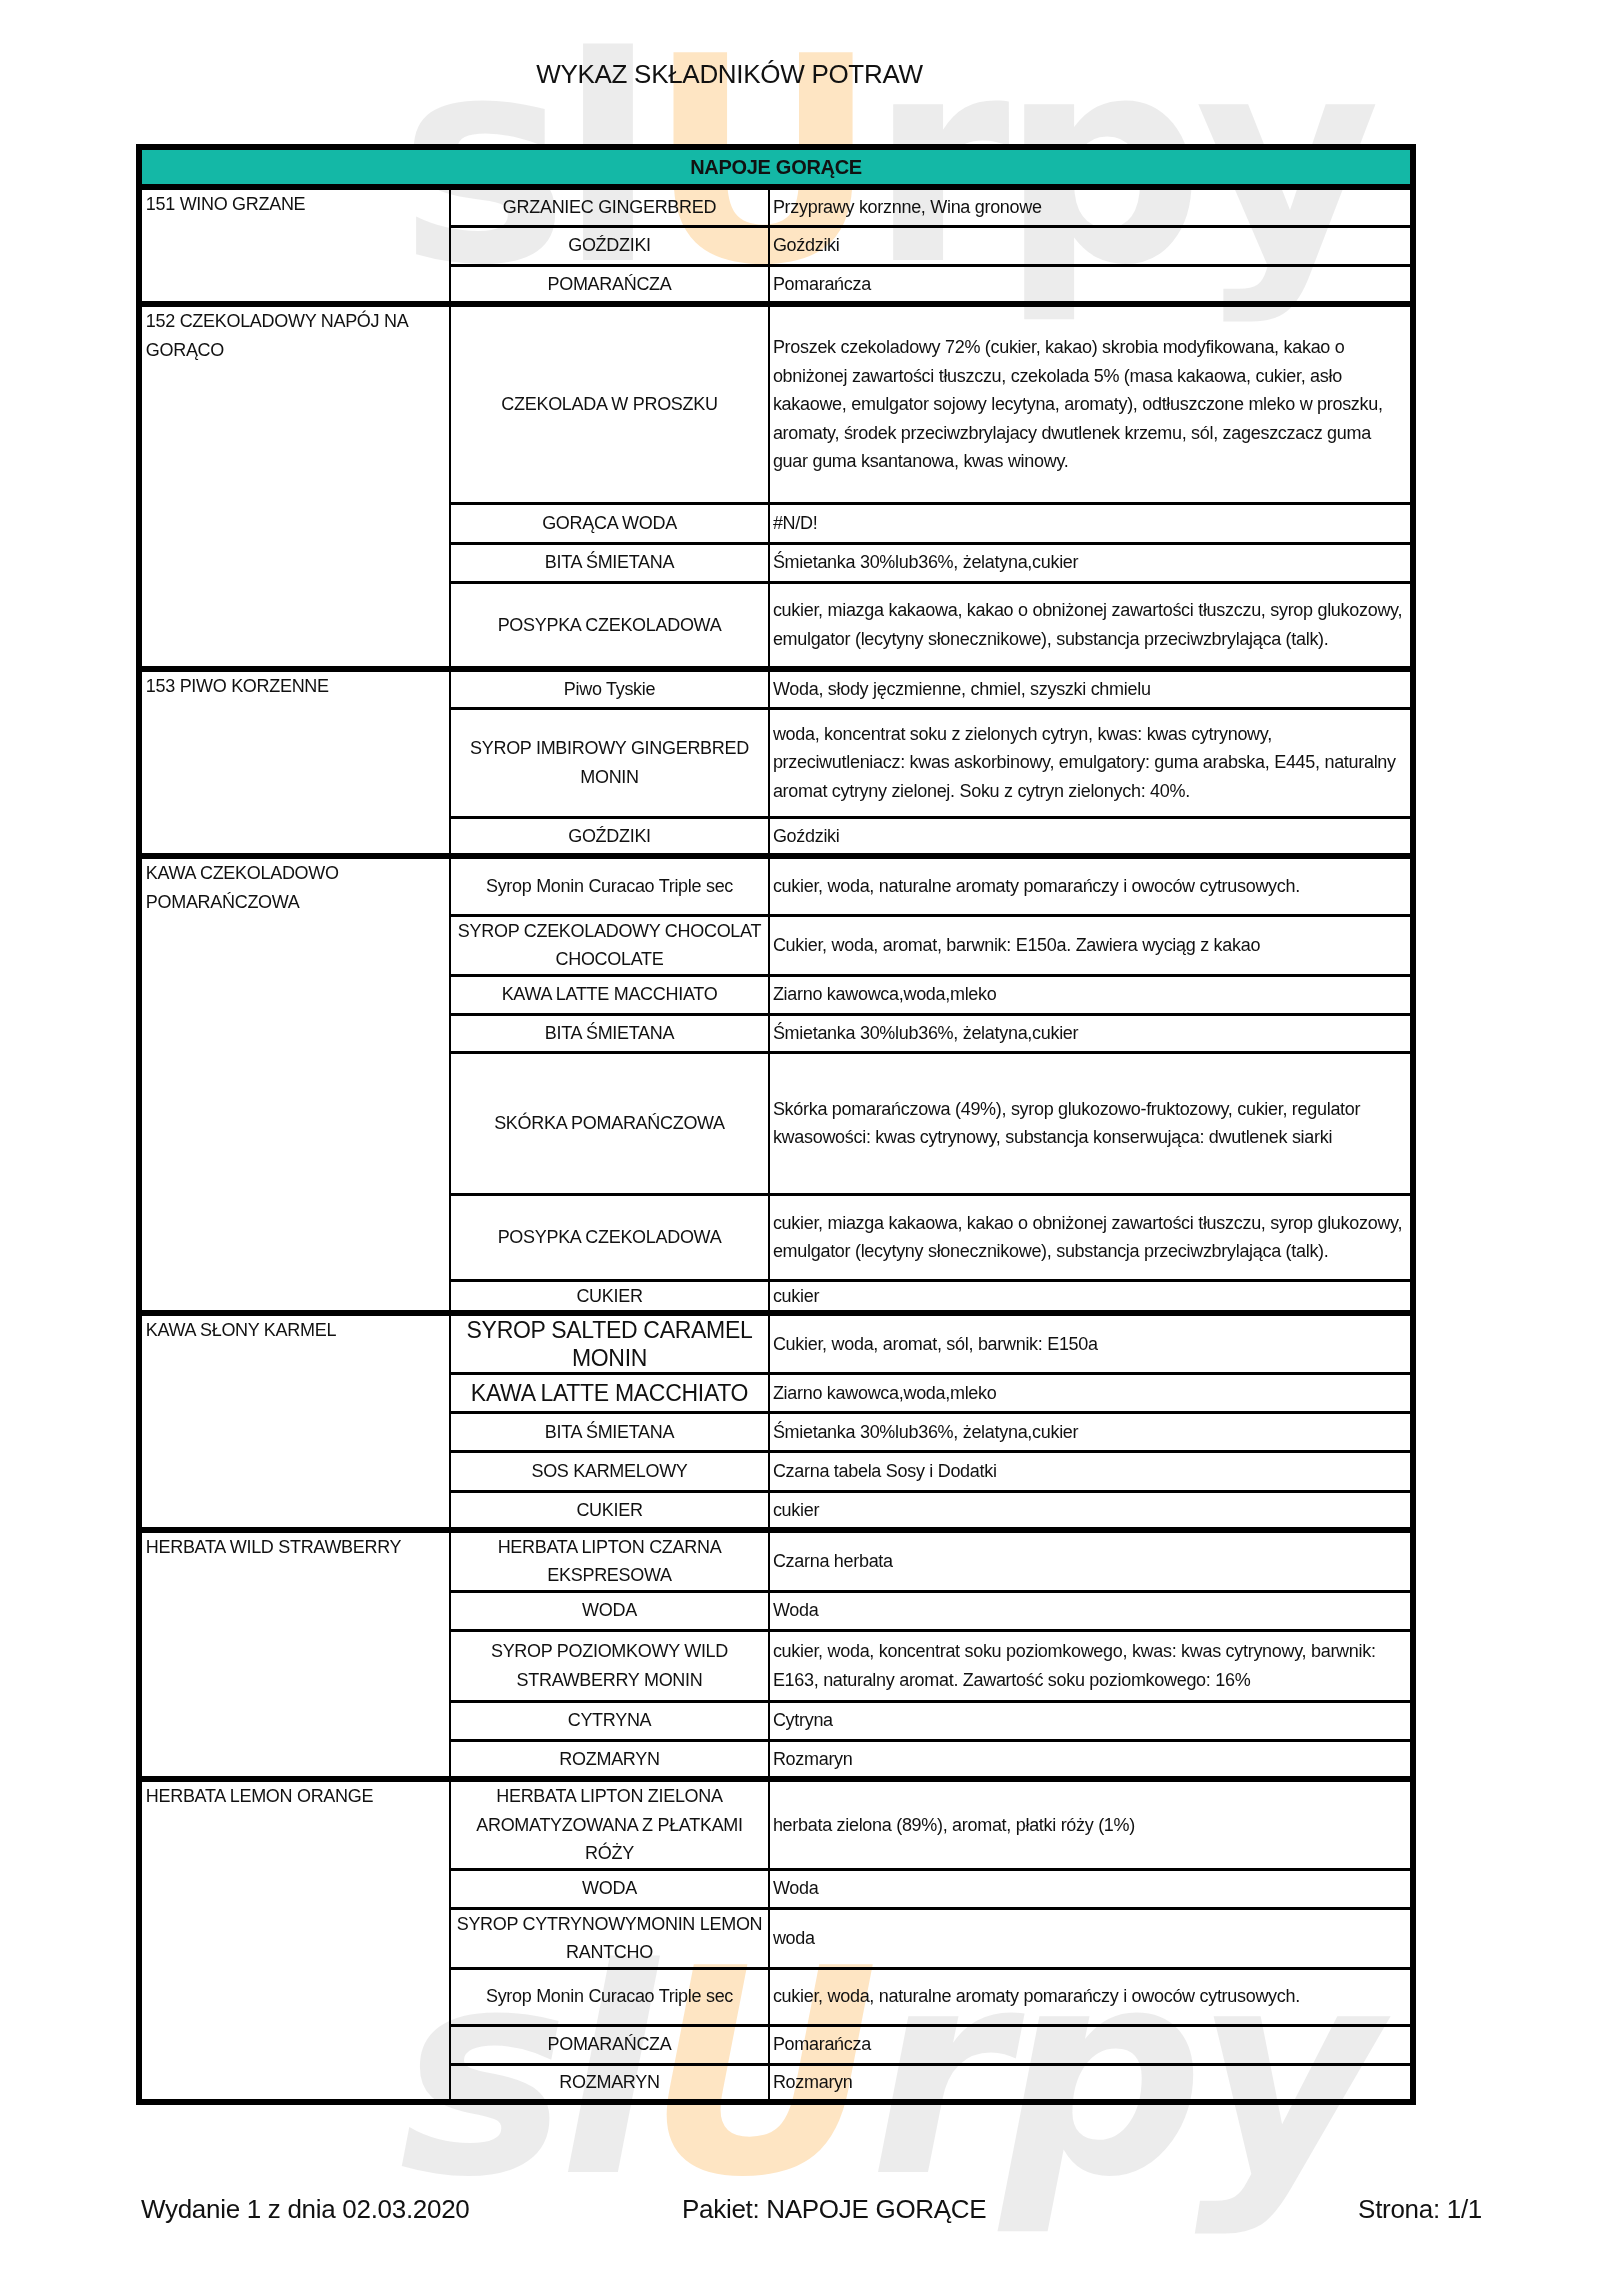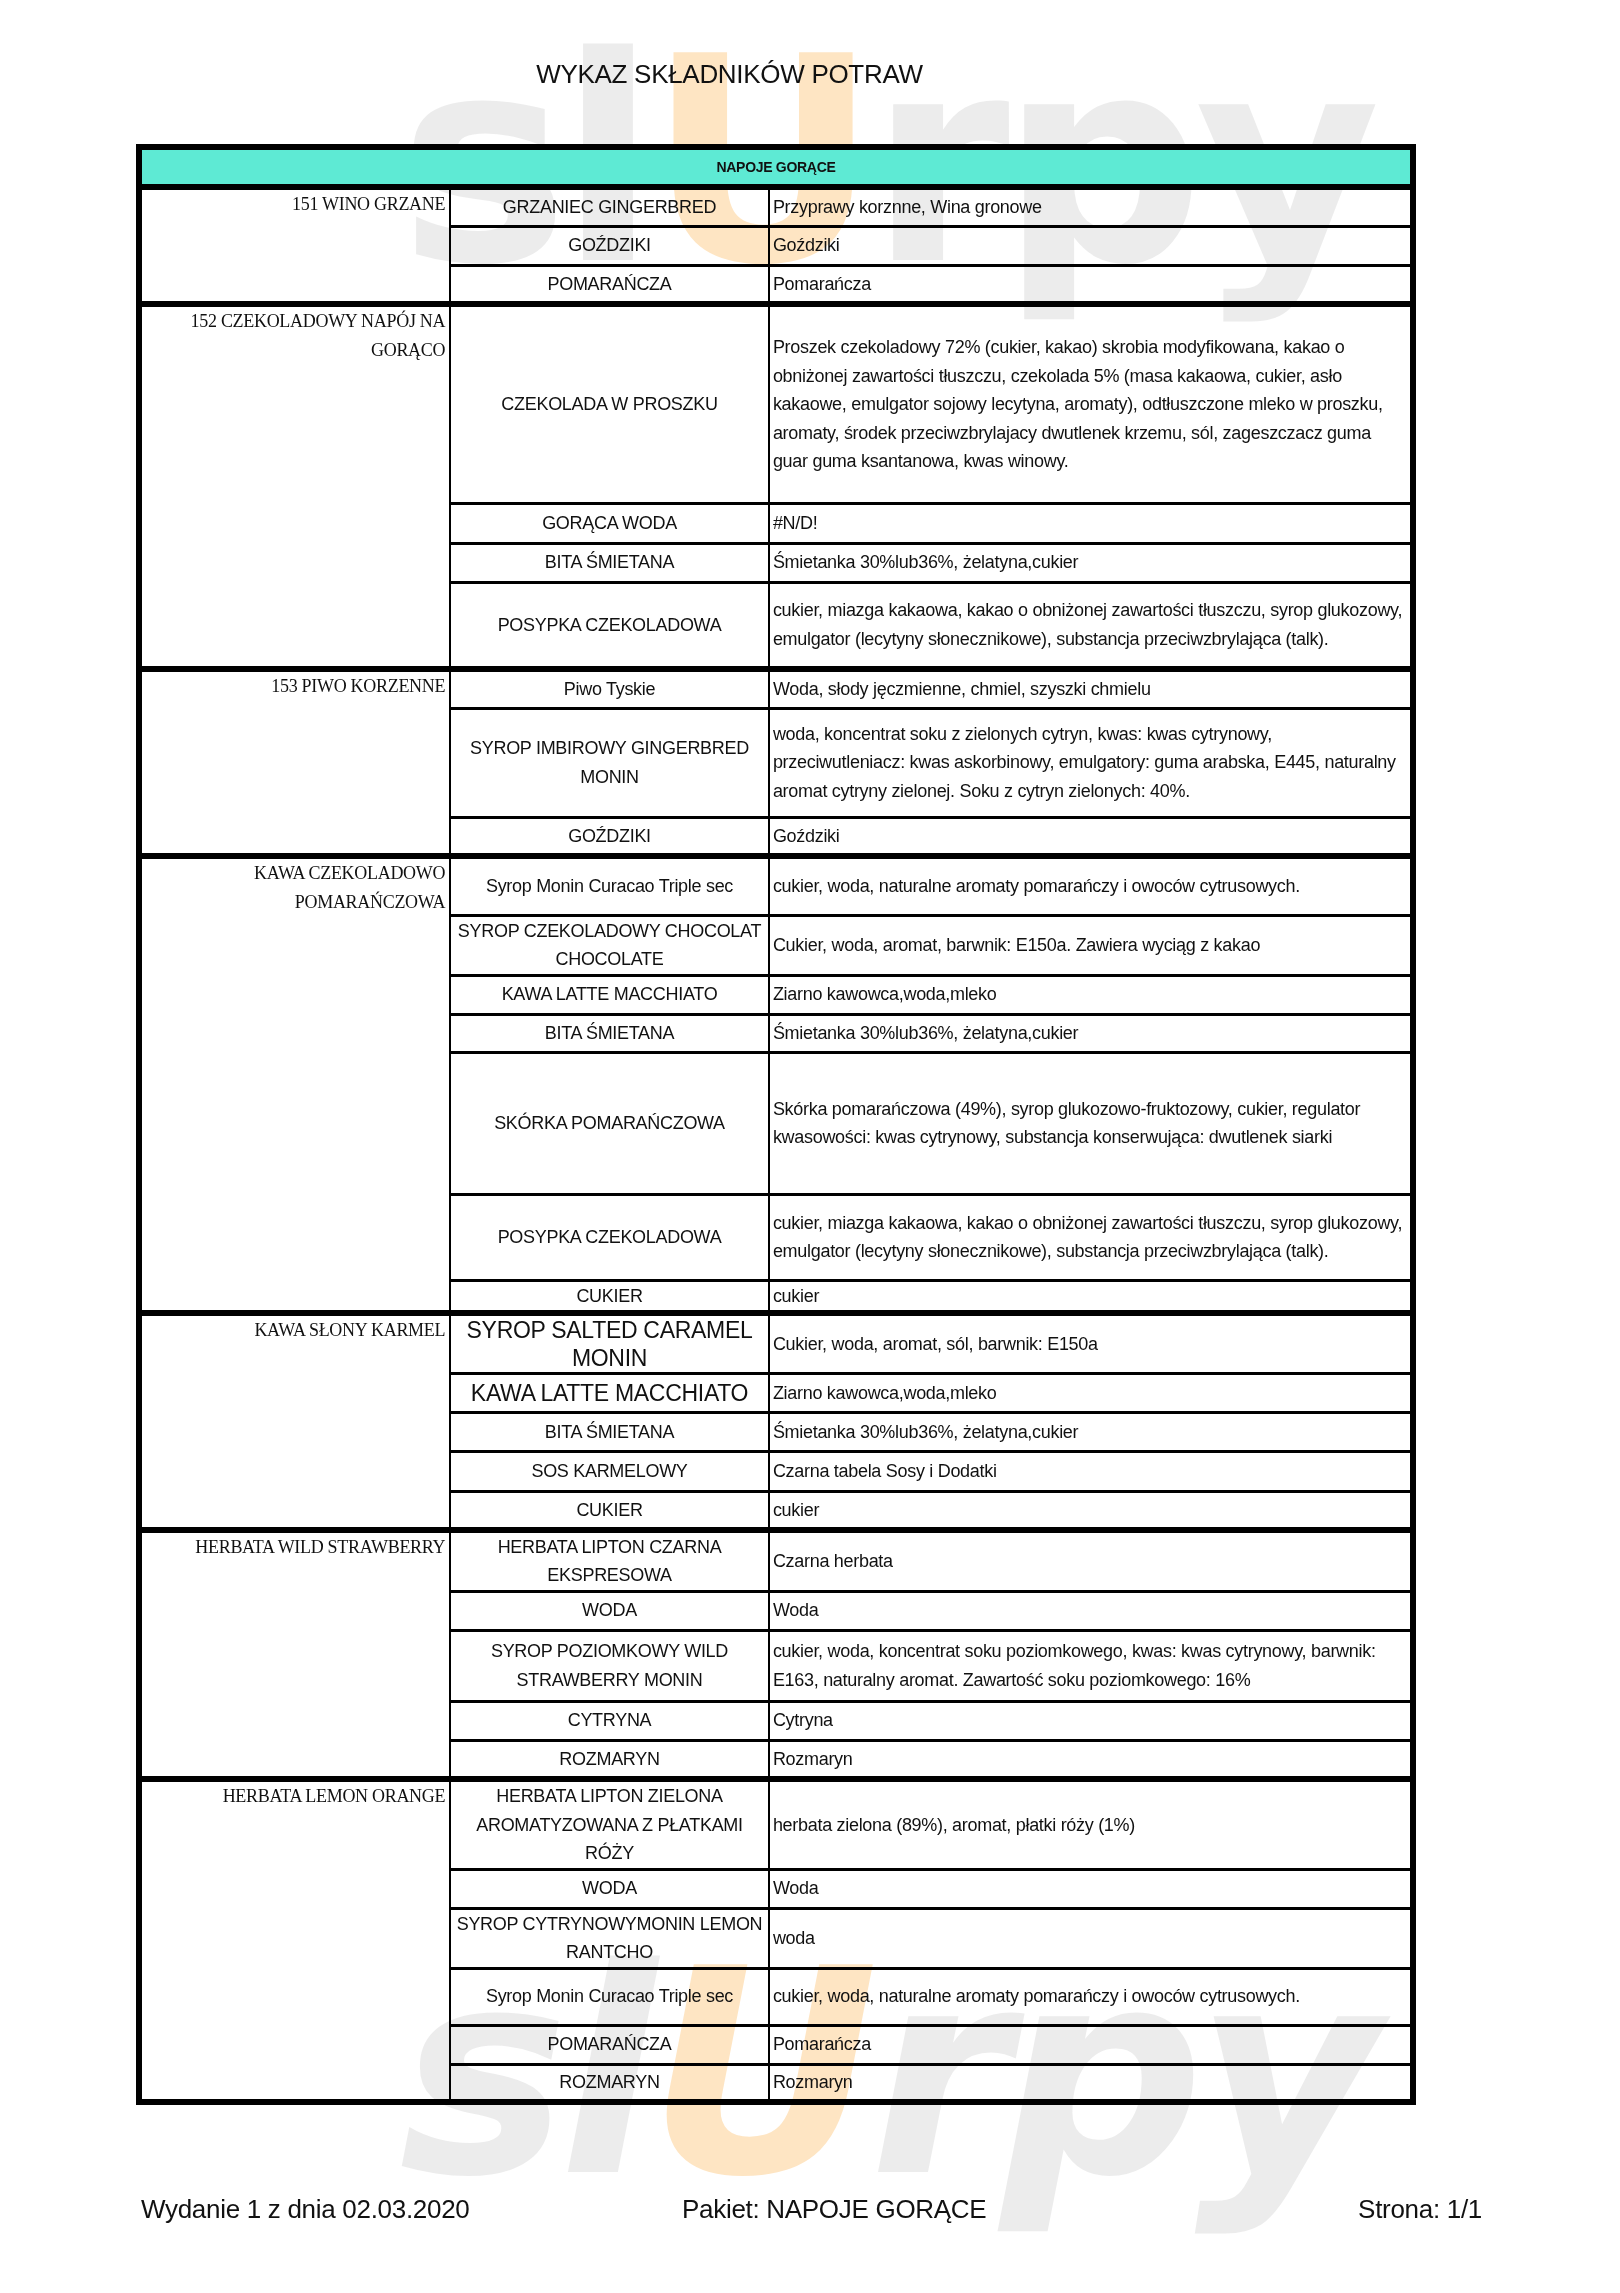--- a/index.html
+++ b/index.html
@@ -57,41 +57,40 @@
       letter-spacing: -0.3px;
     }
     table.ingredients col.c1 { width: 311px; }
     table.ingredients col.c2 { width: 319px; }
     table.ingredients col.c3 { width: 644px; }
 
     .frame {
       border: 6.7px solid #000000;
     }
     th.section-header {
-      background: #5eead4;
+      background: #14b8a6;
       height: 34px;
       font-weight: bold;
-      font-size: 14px;
+      font-size: 20px;
       text-align: center;
       border-bottom: 6.7px solid #000000;
       padding: 0;
     }
     td {
       padding: 0 3.8px;
       vertical-align: middle;
       line-height: 28.5px;
       background: transparent;
     }
     td.dish {
       vertical-align: top;
-      text-align: right;
+      text-align: left;
       border-right: 2.9px solid #000000;
       padding-top: 0px;
       line-height: 28.5px;
-      font-family: Liberation Serif, serif;
     }
     td.ingredient {
       text-align: center;
       border-right: 2.9px solid #000000;
       border-bottom: 3.8px solid #000000;
       padding: 0 5.7px;
     }
     td.composition {
       text-align: left;
       border-bottom: 3.8px solid #000000;

